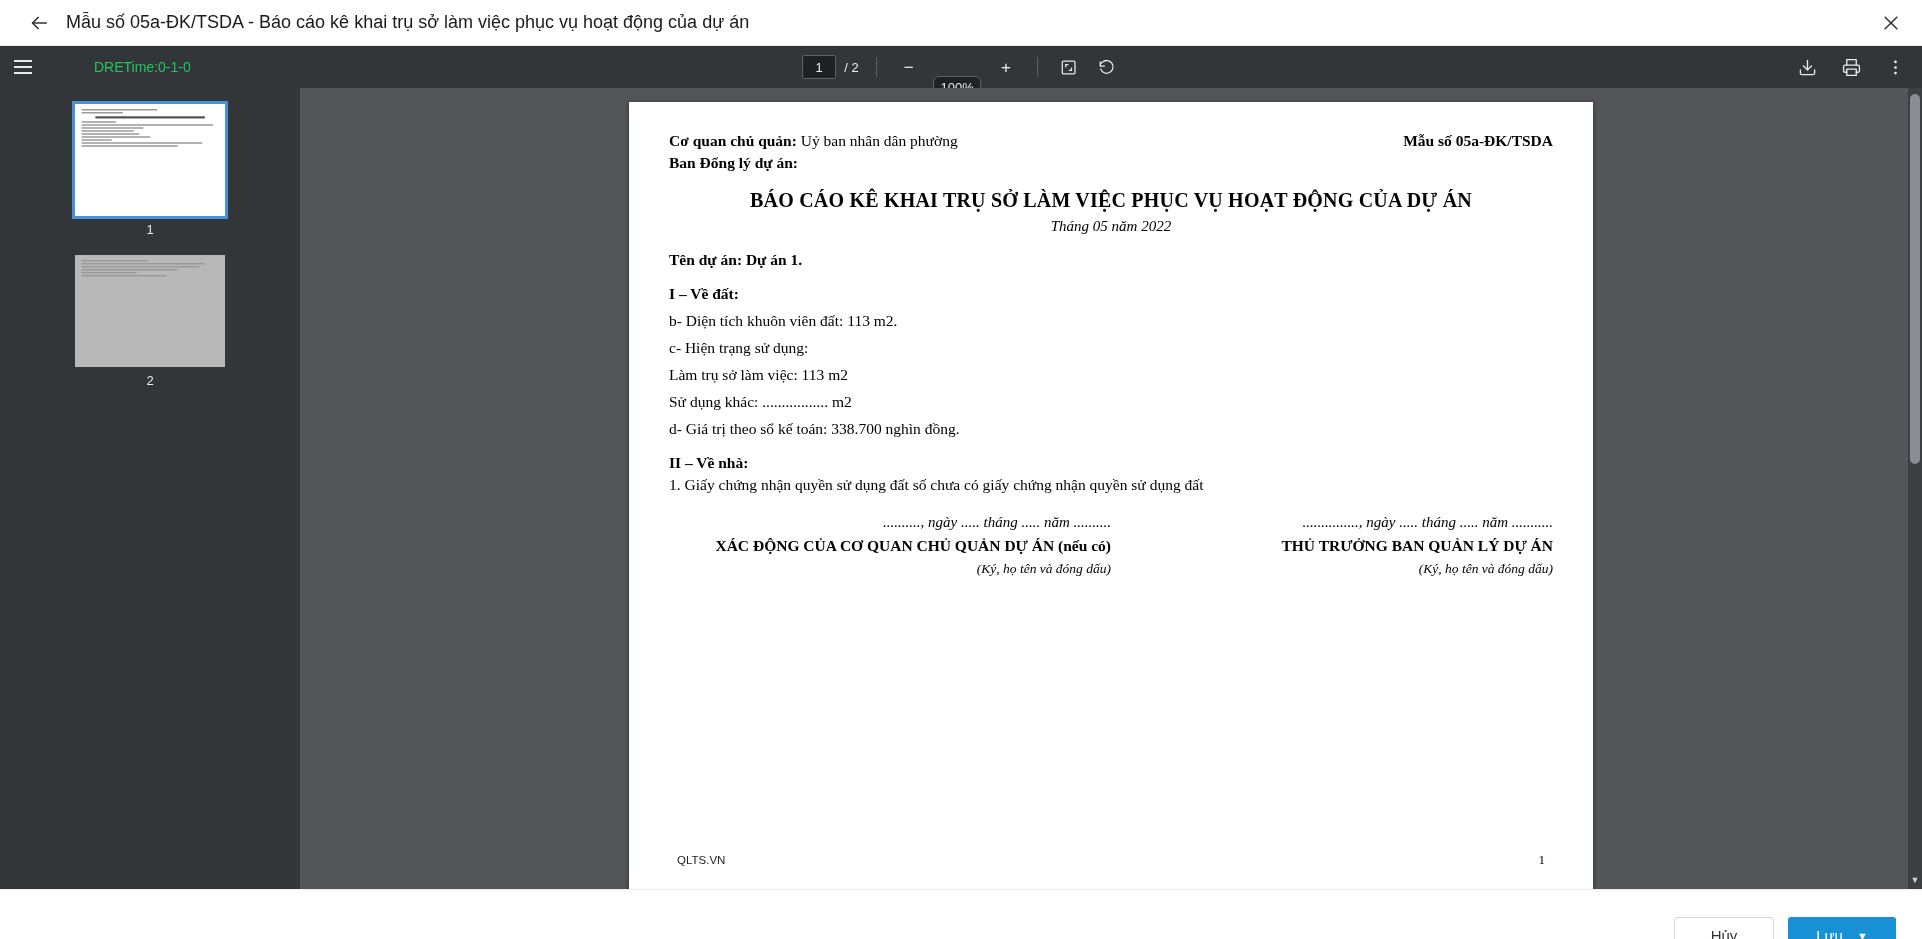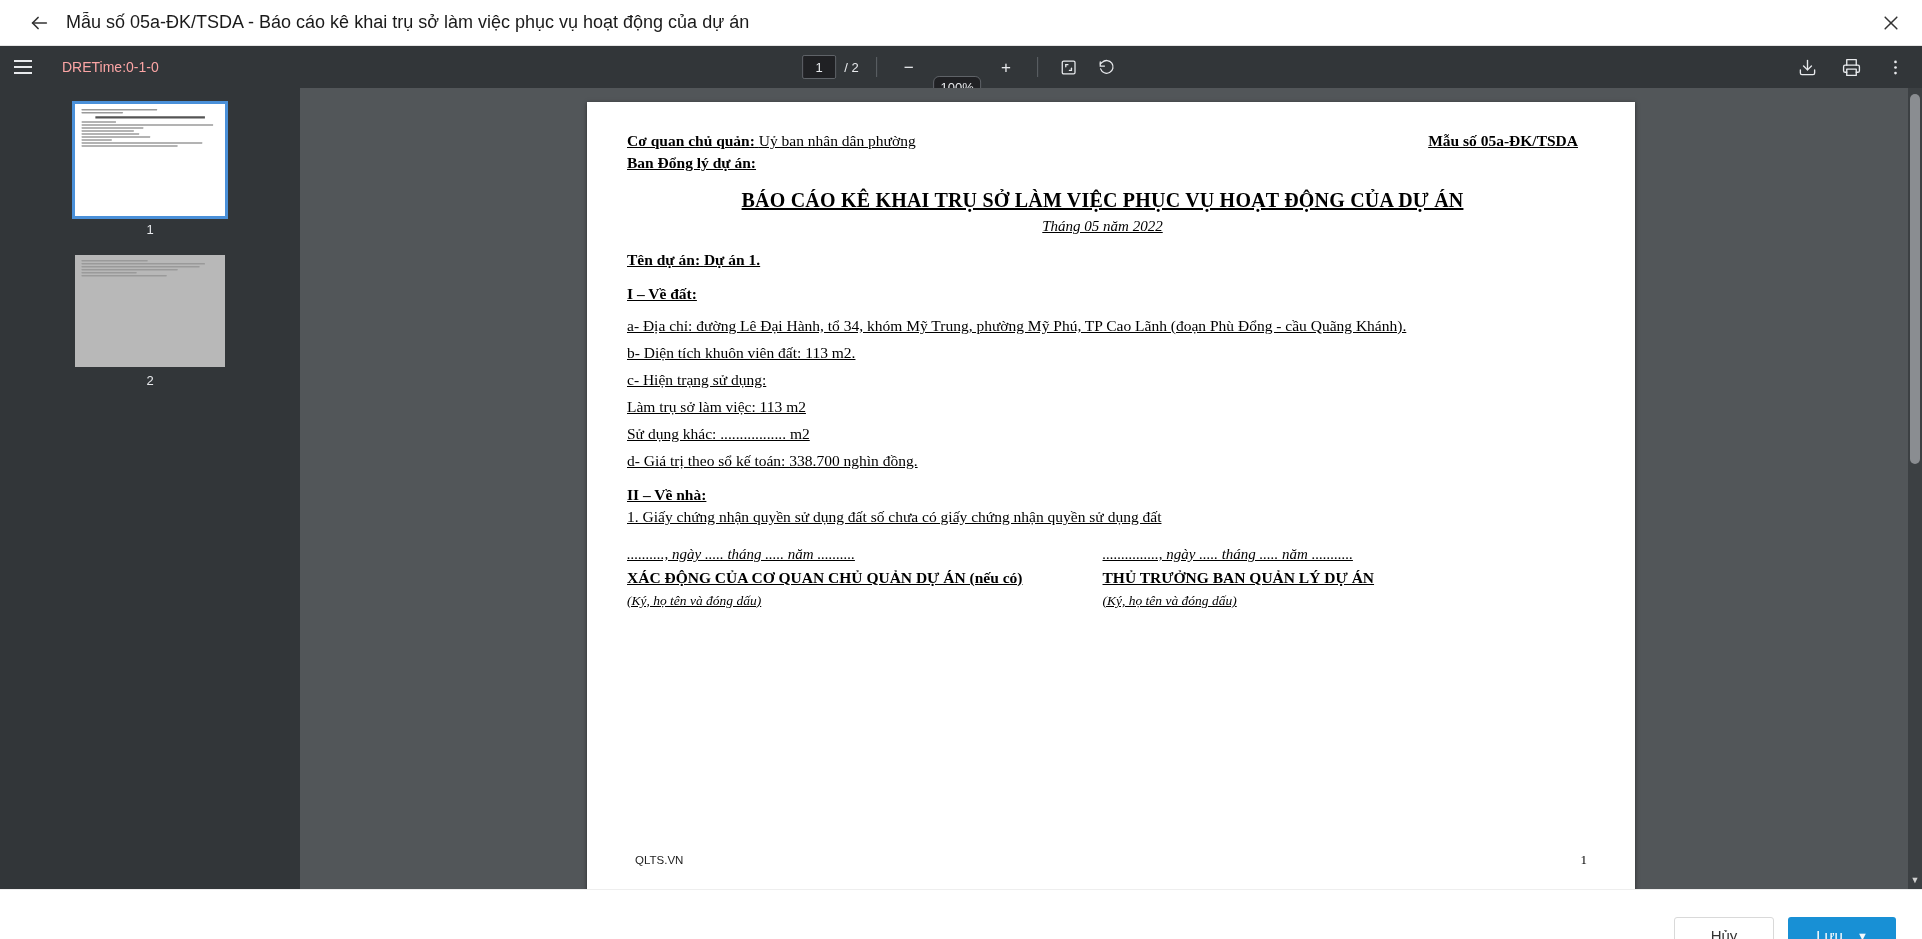--- a/index.html
+++ b/index.html
@@ -66,22 +66,23 @@
     margin-right: 20px;
   }
   .hamburger span {
     display: block;
     height: 2px; width: 18px;
     background: #e8eaed;
     margin: 0 auto 0 0;
   }
   .doc-name {
     font-size: 14px;
-    color: #fca5a5;
+    color: #22c55e;
     white-space: nowrap;
+    margin-left: 32px;
   }
   .toolbar-center {
     position: absolute;
     left: 50%;
     transform: translateX(-50%);
     display: flex;
     align-items: center;
     gap: 12px;
   }
   .page-input {
@@ -194,29 +195,28 @@
 
   .page-scroll {
     flex: 1;
     display: flex;
     justify-content: center;
     padding-top: 14px;
     position: relative;
     overflow: hidden;
   }
   .page {
-    width: 1048px;
+    width: 964px;
     height: 790px;
     background: #ffffff;
     box-shadow: 0 1px 4px rgba(0,0,0,.5);
     font-family: "Liberation Serif", serif;
     color: #000;
-    padding: 28px 57px 0 40px;
+    padding: 28px 40px 0 40px;
     position: relative;
-    text-decoration: underline;
   }
 
   
   .row-top {
     display: flex;
     justify-content: space-between;
     align-items: flex-start;
   }
   .b { font-weight: bold; }
   .doc-line { font-size: 15.5px; line-height: 1.45; }
@@ -235,21 +235,21 @@
   }
   .sec { margin-top: 16px; font-size: 15.5px; }
   .sec.bold { font-weight: bold; }
   .body-line { font-size: 15.5px; margin-top: 9px; }
   .sign-area {
     display: flex;
     margin-top: 20px;
   }
   .sign-col {
     flex: 1;
-    text-align: left;
+    text-align: right;
     font-size: 15px;
   }
   .sign-col .dots { font-style: italic; }
   .sign-col .who { font-weight: bold; margin-top: 6px; font-size: 15.5px;}
   .sign-col .note { font-style: italic; margin-top: 6px; font-size: 13.5px; }
   .footer-left {
     position: absolute;
     left: 48px; bottom: 26px;
     font-size: 11.5px;
     font-family: "Liberation Sans", sans-serif;
@@ -471,21 +471,20 @@
       <div class="doc-heading">BÁO CÁO KÊ KHAI TRỤ SỞ LÀM VIỆC PHỤC VỤ HOẠT ĐỘNG CỦA DỰ ÁN</div>
       <div class="doc-sub">Tháng 05 năm 2022</div>
 
       <div class="sec bold">
         <span>Tên dự án:</span>
         <span>Dự án 1.</span>
       </div>
 
       <div class="sec bold">I – Về đất:</div>
 
-      <div class="body-line" style="margin-top:14px">a- Địa chỉ: đường Lê Đại Hành, tổ 34, khóm Mỹ Trung, phường Mỹ Phú, TP Cao Lãnh (đoạn Phù Đổng - cầu Quãng Khánh).</div>
       <div class="body-line">b- Diện tích khuôn viên đất: 113  m2.</div>
       <div class="body-line">c- Hiện trạng sử dụng:</div>
       <div class="body-line">Làm trụ sở làm việc: 113 m2</div>
       <div class="body-line">Sử dụng khác: ................. m2</div>
       <div class="body-line">d- Giá trị theo sổ kế toán: 338.700 nghìn đồng.</div>
 
       <div class="sec bold">II – Về nhà:</div>
 
       <div class="body-line" style="margin-top:4px">1. Giấy chứng nhận quyền sử dụng đất số chưa có giấy chứng nhận quyền sử dụng đất</div>
 

